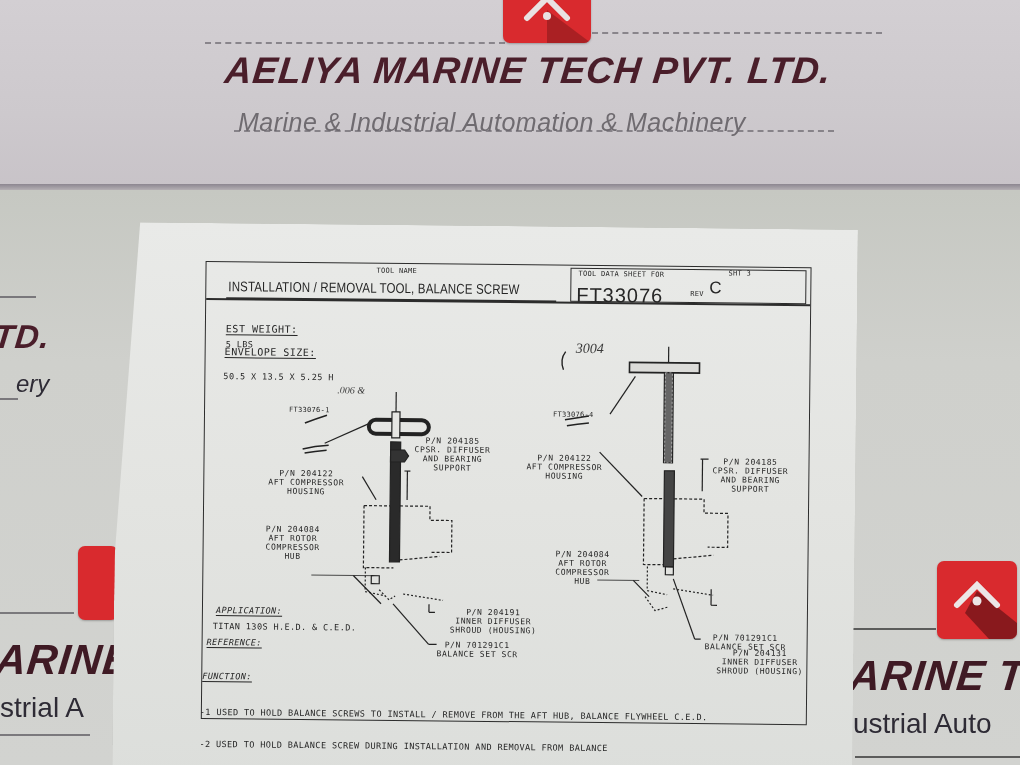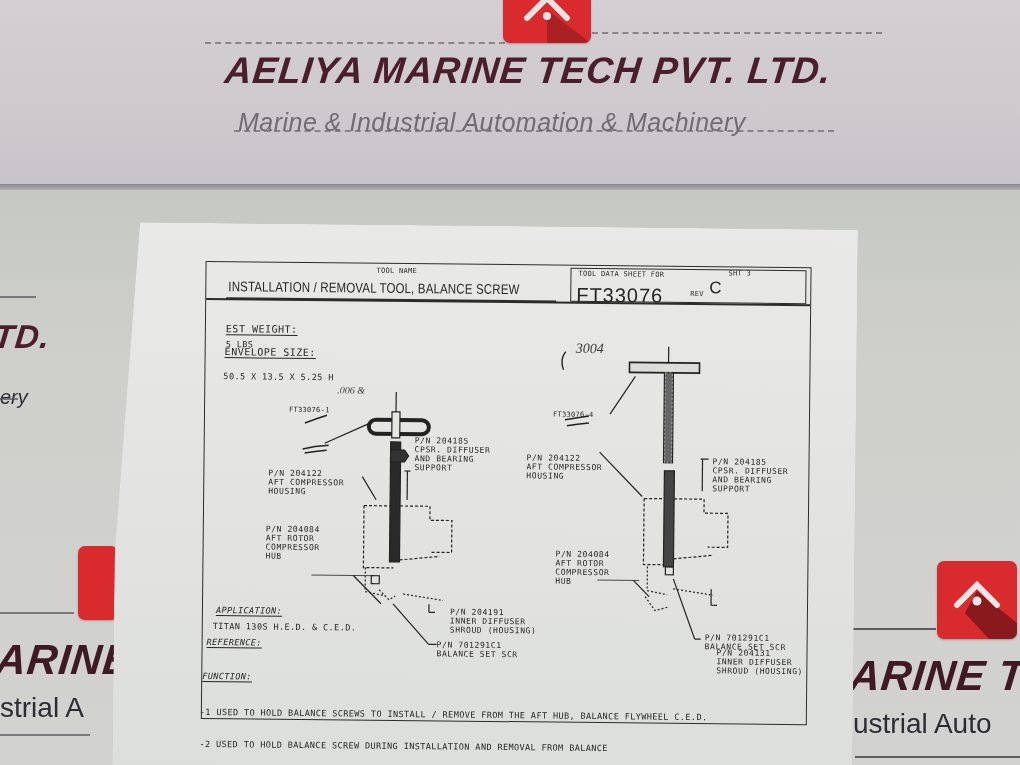--- a/index.html
+++ b/index.html
@@ -57,21 +57,21 @@
   }
   .hdr-underline { position: absolute; left: 20px; top: 35px; width: 330px; height: 1.5px; background: #2c2c2c; }
   .txt { position: absolute; color: #262626; white-space: nowrap; line-height: 1.05; }
   .tiny { font-size: 7px; letter-spacing: .3px; }
   .small { font-size: 8.5px; letter-spacing: .4px; }
   .mid { font-size: 10px; letter-spacing: .5px; }
   .ul { text-decoration: underline; text-underline-offset: 2px; }
   .big-tn { font-size: 14px; transform: scaleX(.82); transform-origin: 0 0; letter-spacing: .2px; font-family: "Liberation Sans", sans-serif; }
   .big-num { font-size: 20px; font-family: "Liberation Sans", sans-serif; letter-spacing: 1px; font-weight: 300; }
   .hand { font-family: "Liberation Serif", serif; font-style: italic; color: #3a3a3a; }
-  .part-label { font-size: 8px; letter-spacing: .6px; line-height: 9px; }
+  .part-label { font-size: 8px; letter-spacing: .6px; line-height: 9px; text-align: center; }
   svg.drawing { position: absolute; left: 0; top: 0; }
 </style>
 </head>
 <body>
 
 <div class="box-top"></div>
 <div class="rule dashed" style="left:205px;top:42px;width:300px;"></div>
 <div class="rule dashed" style="left:592px;top:32px;width:290px;"></div>
 <div class="logo-tile" style="left:503px;top:-12px;width:88px;height:55px;">
   <svg width="88" height="55" viewBox="0 0 88 55">
@@ -82,21 +82,21 @@
 </div>
 <div class="brand-title" style="left:225px;top:50px;font-size:37px;">AELIYA MARINE TECH PVT. LTD.</div>
 <div class="brand-sub" style="left:238px;top:108px;font-size:25px;letter-spacing:.5px;">Marine &amp; Industrial Automation &amp; Machinery</div>
 <div class="rule dashed" style="left:234px;top:130px;width:600px;"></div>
 <div class="box-top-edge"></div>
 
 <div class="box-lower"></div>
 
 <div class="rule" style="left:0;top:296px;width:36px;"></div>
 <div class="brand-title" style="left:-6px;top:318px;font-size:33px;">TD.</div>
-<div class="brand-sub" style="left:0;top:386px;font-size:20px;color:#2e2b35;">ery</div>
+<div class="brand-sub" style="left:0;top:370px;font-size:24px;color:#2e2b35;padding-left:16px;">ery</div>
 <div class="rule" style="left:0;top:398px;width:18px;"></div>
 <div class="logo-tile" style="left:78px;top:546px;width:40px;height:74px;"></div>
 <div class="rule" style="left:0;top:612px;width:74px;"></div>
 <div class="brand-title" style="left:-4px;top:636px;font-size:42px;color:#3f1a24;">ARINE</div>
 <div class="brand-sub" style="left:0;top:692px;font-size:28px;color:#2e2b35;font-style:normal;">strial A</div>
 <div class="rule" style="left:0;top:734px;width:90px;"></div>
 
 <div class="logo-tile" style="left:937px;top:561px;width:80px;height:78px;">
   <svg width="80" height="78" viewBox="0 0 80 78">
     <polygon points="40,30 80,62 80,78 52,78 28,52" fill="#6e1418" opacity=".75"></polygon>

